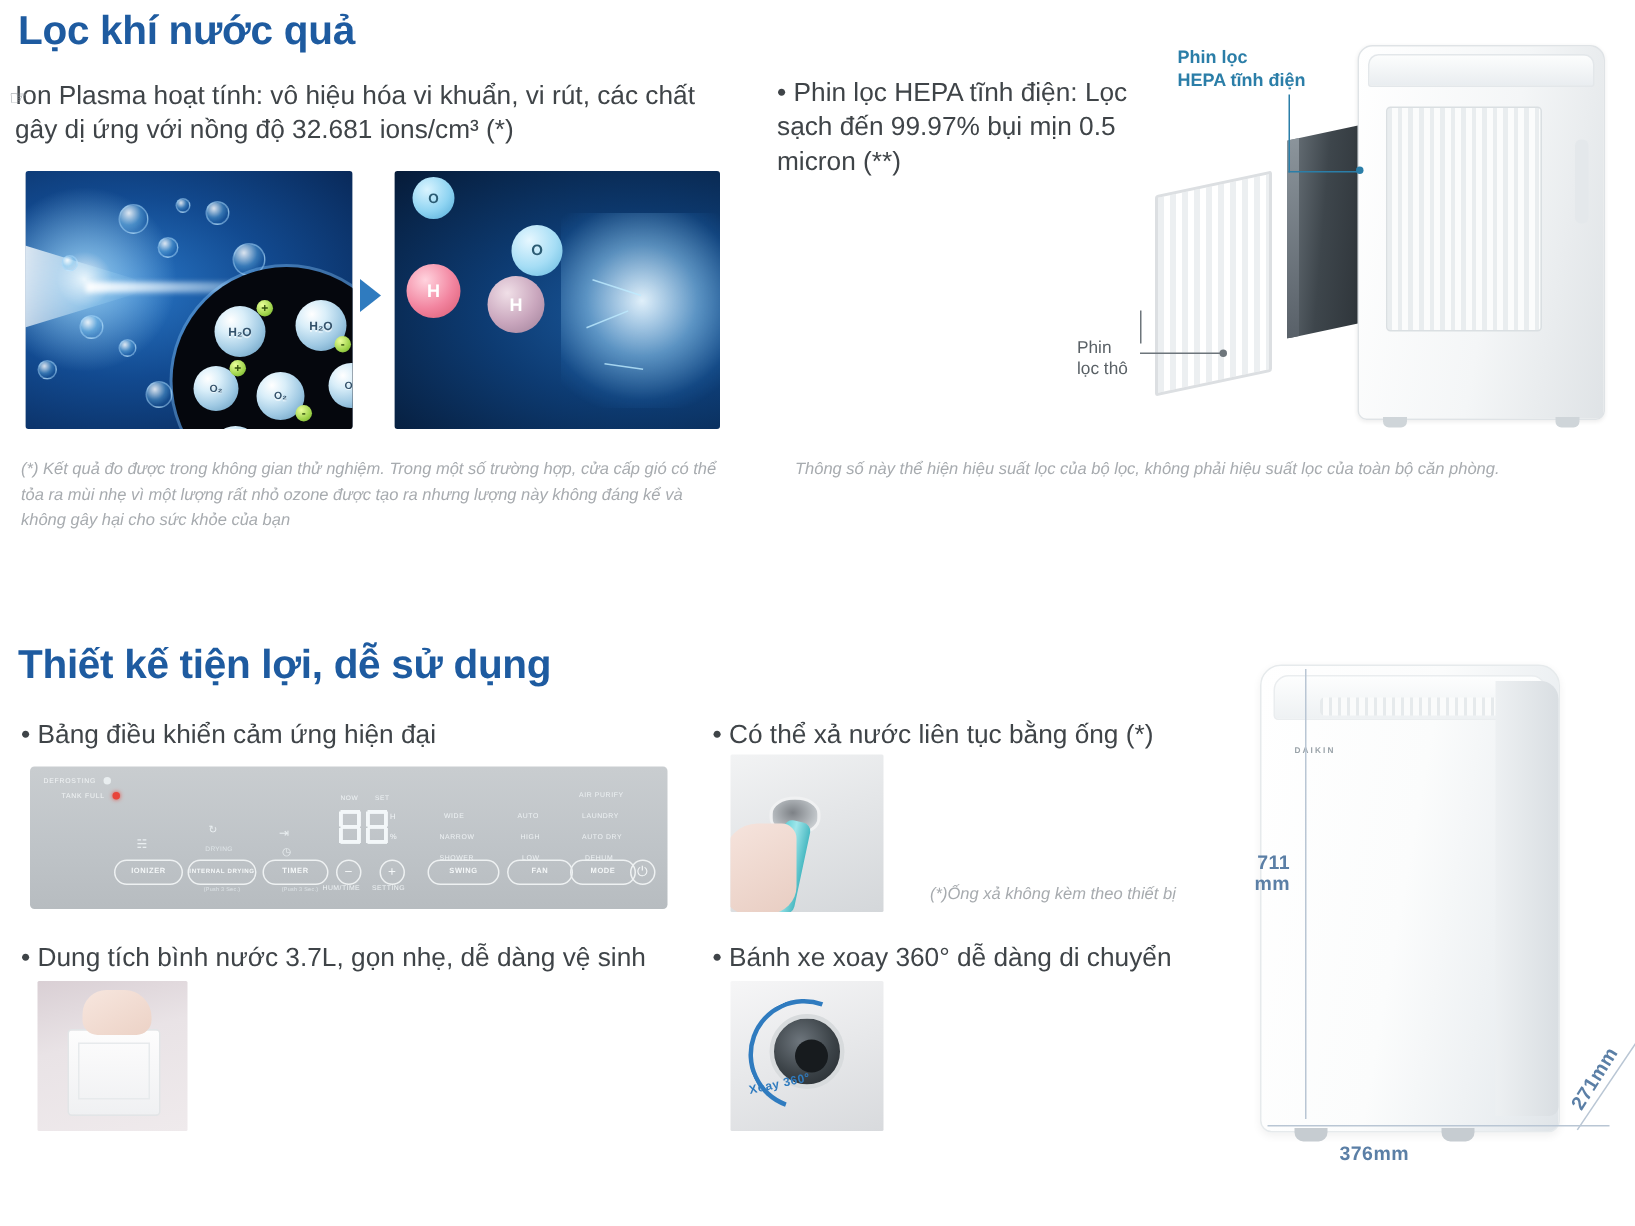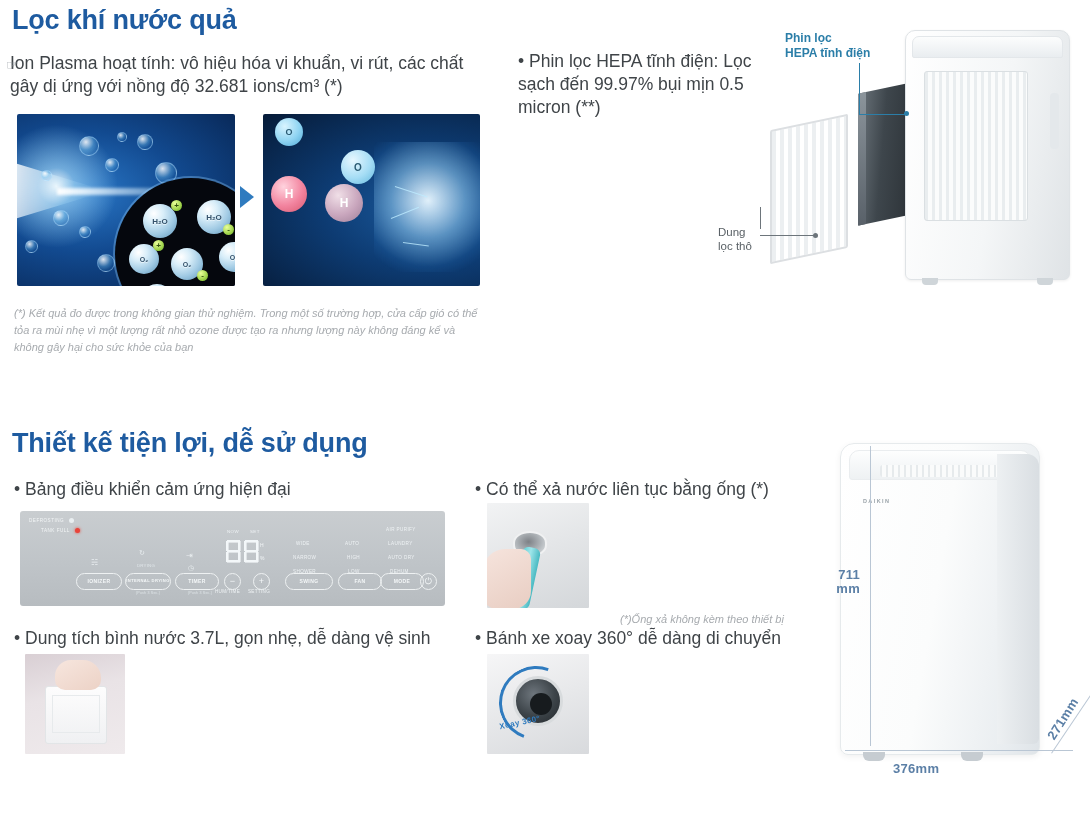--- a/index.html
+++ b/index.html
@@ -191,21 +191,21 @@
     position:absolute; left:95px; top:8px; width:5px; height:5px;
     border-radius:50%; background:#6d757b;
   }
 
   
   #s2-title{ position:absolute; left:12px; top:428px; }
   #s2-b1{ position:absolute; left:14px; top:478px; }
   #s2-b2{ position:absolute; left:475px; top:478px; }
   #s2-b3{ position:absolute; left:14px; top:627px; }
   #s2-b4{ position:absolute; left:475px; top:627px; }
-  #s2-note{ position:absolute; left:620px; top:588px;margin-top:23px; }
+  #s2-note{ position:absolute; left:620px; top:588px; }
 
   
   #panel{
     position:absolute; left:20px; top:511px; width:425px; height:95px;
     background:linear-gradient(180deg,#c9cdd0 0%,#bfc4c8 55%,#b7bcc0 100%);
     border-radius:3px;
     overflow:hidden;
     font-family:"Liberation Sans", sans-serif;
   }
   #panel .led-row{ position:absolute; left:9px; top:7px; }
@@ -429,20 +429,21 @@
   <div class="spark" style="left:128px;top:104px;width:30px;transform:rotate(-22deg)"></div>
   <div class="spark" style="left:140px;top:128px;width:26px;transform:rotate(8deg)"></div>
   <div class="ionball" style="left:12px;top:4px;width:28px;height:28px;background:radial-gradient(circle at 35% 30%,#d9f4ff,#8fd4f2 55%,#4ea8d6 100%);font-size:9px;color:#2b5b73">O</div>
   <div class="ionball" style="left:78px;top:36px;width:34px;height:34px;background:radial-gradient(circle at 35% 30%,#e6f7ff,#a5ddf5 55%,#62b8de 100%);font-size:10px;color:#2b5b73">O</div>
   <div class="ionball" style="left:8px;top:62px;width:36px;height:36px;background:radial-gradient(circle at 35% 30%,#ffd3de,#f2849f 55%,#d7586f 100%);font-size:12px">H</div>
   <div class="ionball" style="left:62px;top:70px;width:38px;height:38px;background:radial-gradient(circle at 35% 30%,#f0dfe7,#c9a6bd 55%,#9d7e97 100%);font-size:12px">H</div>
 </div>
 
 <div id="s1-note-left" class="note">(*) Kết quả đo được trong không gian thử nghiệm. Trong một số trường hợp, cửa cấp gió có thể tỏa ra mùi nhẹ vì một lượng rất nhỏ ozone được tạo ra nhưng lượng này không đáng kể và không gây hại cho sức khỏe của bạn</div>
 <div id="s1-note-right" class="note">
+  <div>Thông số này thể hiện hiệu suất lọc của bộ lọc, không phải hiệu suất lọc của toàn bộ căn phòng.</div>
 </div>
 
 <div id="prefilter"></div>
 <div id="hepa-filter">
   <div class="edge"></div>
 </div>
 <div id="unit-top">
   <div class="topcap"></div>
   <div class="grille"></div>
   <div class="sidebar-strip"></div>
@@ -452,21 +453,21 @@
 
 <div id="callout-hepa">
   <div class="callout">Phin lọc</div>
   <div class="callout">HEPA tĩnh điện</div>
   <div class="lead"></div>
   <div class="leadh"></div>
   <div class="dot"></div>
 </div>
 
 <div id="callout-prefilter">
-  <div class="callout grey">Dung</div>
+  <div class="callout grey">Phin</div>
   <div class="callout grey">lọc thô</div>
   <div class="leadv"></div>
   <div class="leadh"></div>
   <div class="dot"></div>
 </div>
 
 <div id="s2-title" class="sec-title">Thiết kế tiện lợi, dễ sử dụng</div>
 
 <div id="s2-b1" class="bullet">
   <span class="dot">•</span>

